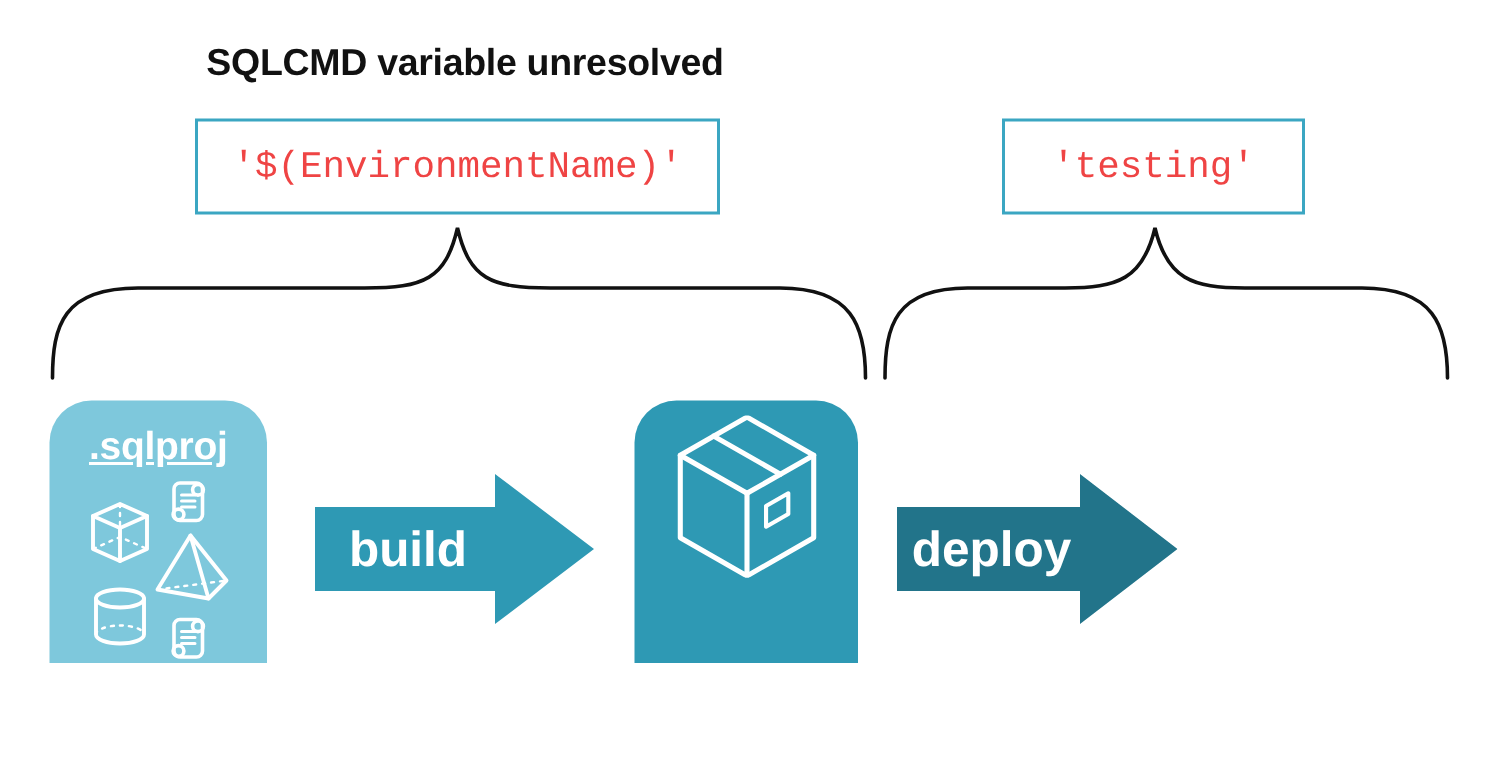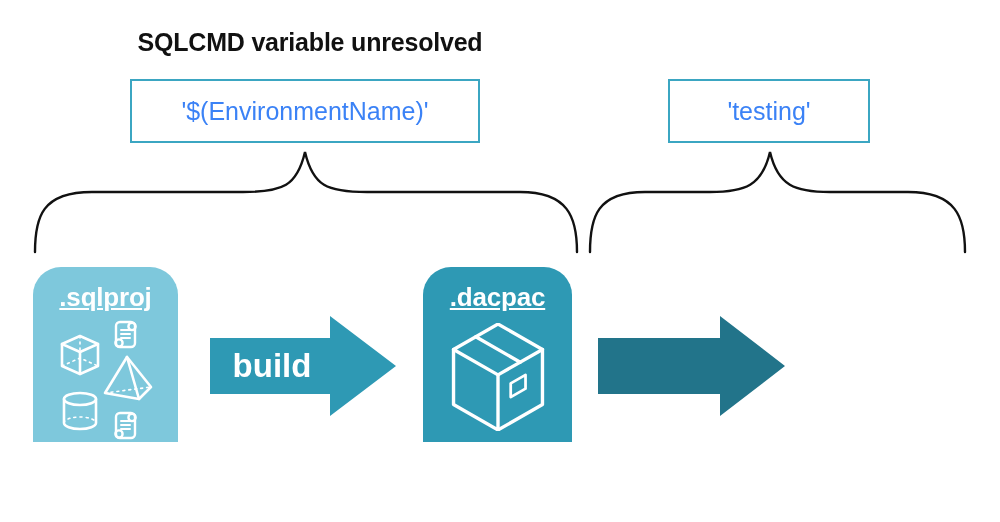--- a/index.html
+++ b/index.html
@@ -14,22 +14,22 @@
   .heading-left{left:60px;width:500px;}
   .heading-right{left:566px;width:400px;}
   .code-box{
     position:absolute;top:79px;height:64px;box-sizing:border-box;
     border:2px solid #3BA6C2;background:#ffffff;
     display:flex;align-items:center;justify-content:center;
   }
   .code-left{left:130px;width:350px;}
   .code-right{left:668px;width:202px;}
   .code-box code{
-    font-family:Liberation Sans, sans-serif;
-    font-size:25px;color:#3b82f6;font-weight:500;
+    font-family:Liberation Mono, monospace;
+    font-size:25px;color:#ef4444;font-weight:500;
   }
   .braces{position:absolute;left:0;top:145px;}
   .braces path{fill:none;stroke:#111111;stroke-width:2.4;stroke-linecap:round;}
   .card{
     position:absolute;top:267px;height:221px;border-radius:28px;
   }
   .card-sqlproj{left:33px;width:145px;background:#7EC8DC;}
   .card-dacpac{left:423px;width:149px;background:#2E99B4;}
   .card-database{left:818px;width:145px;background:#22748A;}
   .card-label{
@@ -111,30 +111,30 @@
   </div>
 
   <div class="arrow arrow-build">
     <svg width="186" height="100" viewBox="0 0 186 100">
       <polygon points="0,22 120,22 120,0 186,50 120,100 120,78 0,78" fill="#2E99B4" style="fill: rgb(46, 153, 180);"></polygon>
     </svg>
     <span class="arrow-label">build</span>
   </div>
 
   <div class="card card-dacpac" style="background-color: rgb(46, 153, 180);">
-    <div class="card-label">.dacpac</div>
     <svg width="108" height="108" viewBox="0 0 100 102" style="margin-top:10px;">
       <path class="ln" stroke-width="3.2" d="M50,1 L92,25 L50,49 L8,25 Z"></path>
       <path class="ln" stroke-width="3.2" d="M8,25 V77 L50,101 V49"></path>
       <path class="ln" stroke-width="3.2" d="M92,25 V77 L50,101"></path>
       <path class="ln" stroke-width="3.2" d="M29,13 L71,37"></path>
       <path class="ln" stroke-width="2.6" d="M62,57 L76,49 L76,62 L62,70 Z"></path>
     </svg>
   </div>
 
   <div class="arrow arrow-deploy">
     <svg width="187" height="100" viewBox="0 0 187 100">
       <polygon points="0,22 122,22 122,0 187,50 122,100 122,78 0,78" fill="#22748A" style="fill: rgb(34, 116, 138);"></polygon>
     </svg>
+    <span class="arrow-label">deploy</span>
   </div>
 
 
 </div>
 
 </body></html>

